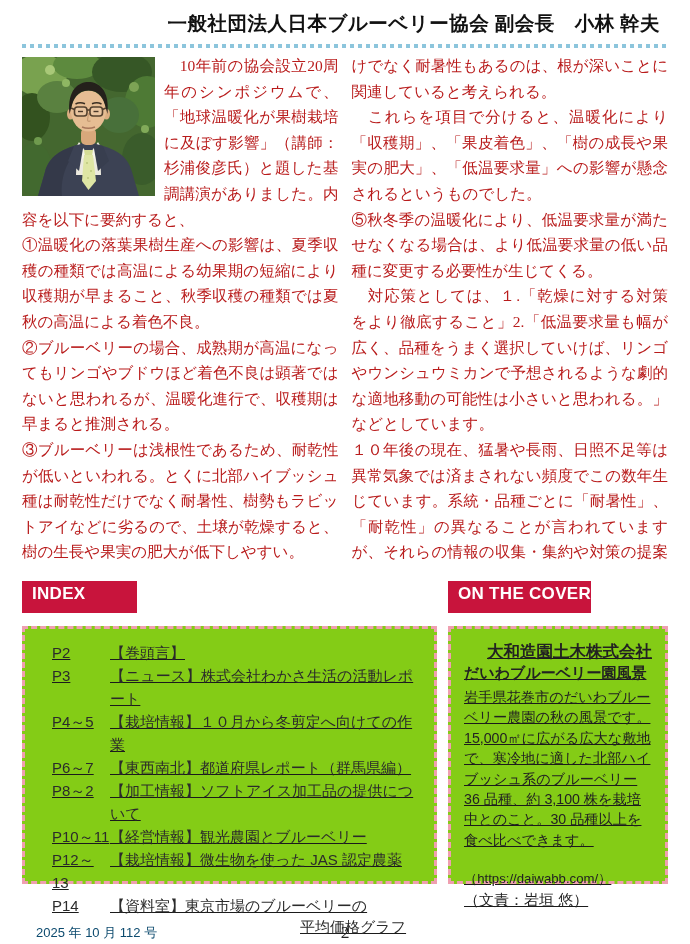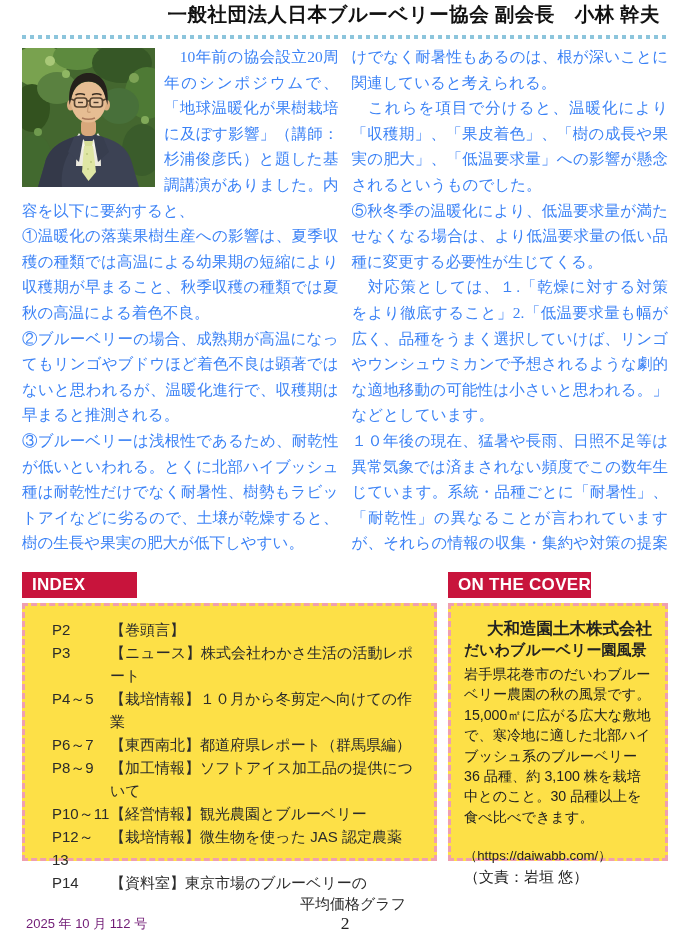--- a/index.html
+++ b/index.html
@@ -10,69 +10,69 @@
   }
   .page{position:relative;width:690px;height:944px;box-sizing:border-box;padding:0 22px;}
 
   
   .title{
     font-size:33px;font-weight:bold;letter-spacing:1px;line-height:38px;
     margin:12px 0 0 2px;color:#111;
   }
   .subtitle{
     text-align:right;font-size:19.5px;font-weight:bold;letter-spacing:.5px;
-    line-height:24px;margin-top:3px;padding-right:8px;color:#111;
+    line-height:24px;margin-top:12px;padding-right:8px;color:#111;
   }
   .dotline{
     margin-top:8px;height:4px;
     background:repeating-linear-gradient(90deg,#8cc5dc 0 4px,transparent 4px 8px);
   }
 
   
   .columns{display:flex;gap:13px;margin-top:5px;height:514px;overflow:hidden;}
   .col{
-    flex:1;text-align:justify;font-size:15.5px;line-height:25.6px;color:#3b82f6;
+    flex:1;text-align:justify;font-size:15.5px;line-height:25.6px;color:#b91c1c;
   }
   .col p{margin:0;}
   .photo{
     float:left;width:133px;height:139px;margin:4px 9px 3px 0;display:block;
   }
 
   
   .bottom{display:flex;gap:11px;margin-top:14px;font-family:"Liberation Sans","DejaVu Sans",sans-serif;}
   .index-block{width:415px;flex:none;}
   .cover-block{flex:1;}
   .bar{
     background:#c8143c;color:#ffffff;font-size:17px;font-weight:bold;
-    line-height:26px;height:26px;padding-left:10px;box-sizing:border-box;
-    letter-spacing:.3px;margin-bottom:5px;
+    line-height:26px;height:32px;padding-left:10px;box-sizing:border-box;
+    letter-spacing:.3px;margin-bottom:13px;
   }
   .bar-index{width:115px;}
   .bar-cover{width:143px;}
   .pinkbox{
-    border:3px dashed #ef9fb0;height:258px;box-sizing:border-box;background:#fde047;
+    border:3px dashed #ef9fb0;height:258px;box-sizing:border-box;background:#84cc16;text-decoration:underline;
   }
   .index-list{padding:12px 8px 0 27px;font-size:15px;color:#2b2b2b;}
   .index-row{display:flex;line-height:23px;}
   .index-page{width:58px;flex:none;}
   .index-title{flex:1;}
   .index-title2{padding-left:190px;line-height:20px;}
 
   .cover-inner{padding:11px 10px 0 13px;color:#222;}
   .cover-company{font-size:16.5px;font-weight:bold;line-height:22px;margin-left:23px;}
   .cover-sub{font-size:15px;font-weight:bold;line-height:21px;margin-bottom:4px;}
   .cover-p{font-size:14.2px;line-height:20.4px;}
   .cover-url{font-size:13.2px;line-height:19px;margin-top:19px;}
   .cover-credit{font-size:15px;line-height:19px;margin-top:2px;}
 
   
   .footer{position:absolute;left:22px;right:22px;bottom:10px;height:22px;}
   .footer-issue{
-    position:absolute;left:4px;top:0;
-    font-family:"Liberation Sans","DejaVu Sans",sans-serif;font-size:13px;color:#701a75;
+    position:absolute;left:14px;top:0;
+    font-family:"Liberation Sans","DejaVu Sans",sans-serif;font-size:13px;color:#0c4a6e;
   }
   .footer-page{
     position:absolute;left:0;right:0;text-align:center;top:-2px;
     font-size:17.5px;color:#222;
   }
 </style>
 </head>
 <body>
 
 <div class="page">
@@ -167,21 +167,21 @@
           </div>
           <div class="index-row">
             <span class="index-page">P4～5</span>
             <span class="index-title">【栽培情報】１０月から冬剪定へ向けての作業</span>
           </div>
           <div class="index-row">
             <span class="index-page">P6～7</span>
             <span class="index-title">【東西南北】都道府県レポート（群馬県編）</span>
           </div>
           <div class="index-row">
-            <span class="index-page">P8～9</span>
+            <span class="index-page">P8～2</span>
             <span class="index-title">【加工情報】ソフトアイス加工品の提供について</span>
           </div>
           <div class="index-row">
             <span class="index-page">P10～11</span>
             <span class="index-title">【経営情報】観光農園とブルーベリー</span>
           </div>
           <div class="index-row">
             <span class="index-page">P12～13</span>
             <span class="index-title">【栽培情報】微生物を使った JAS 認定農薬</span>
           </div>

